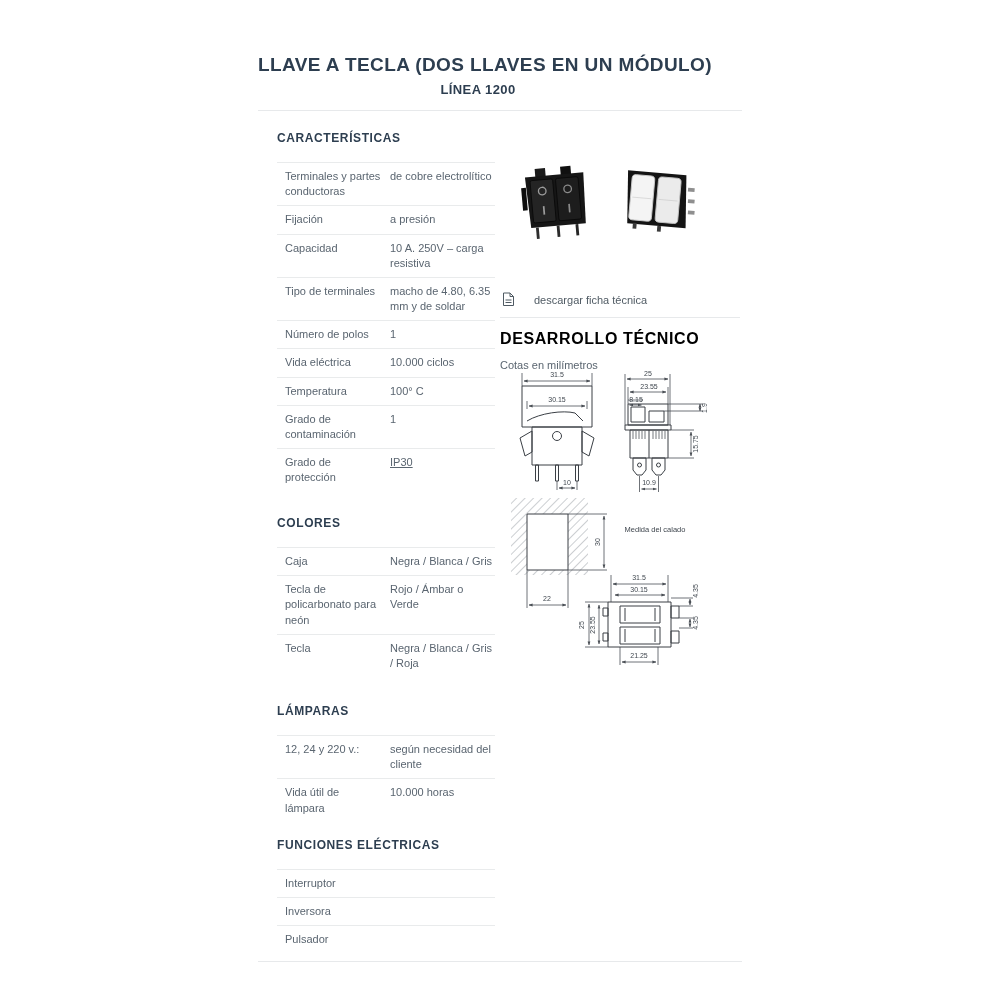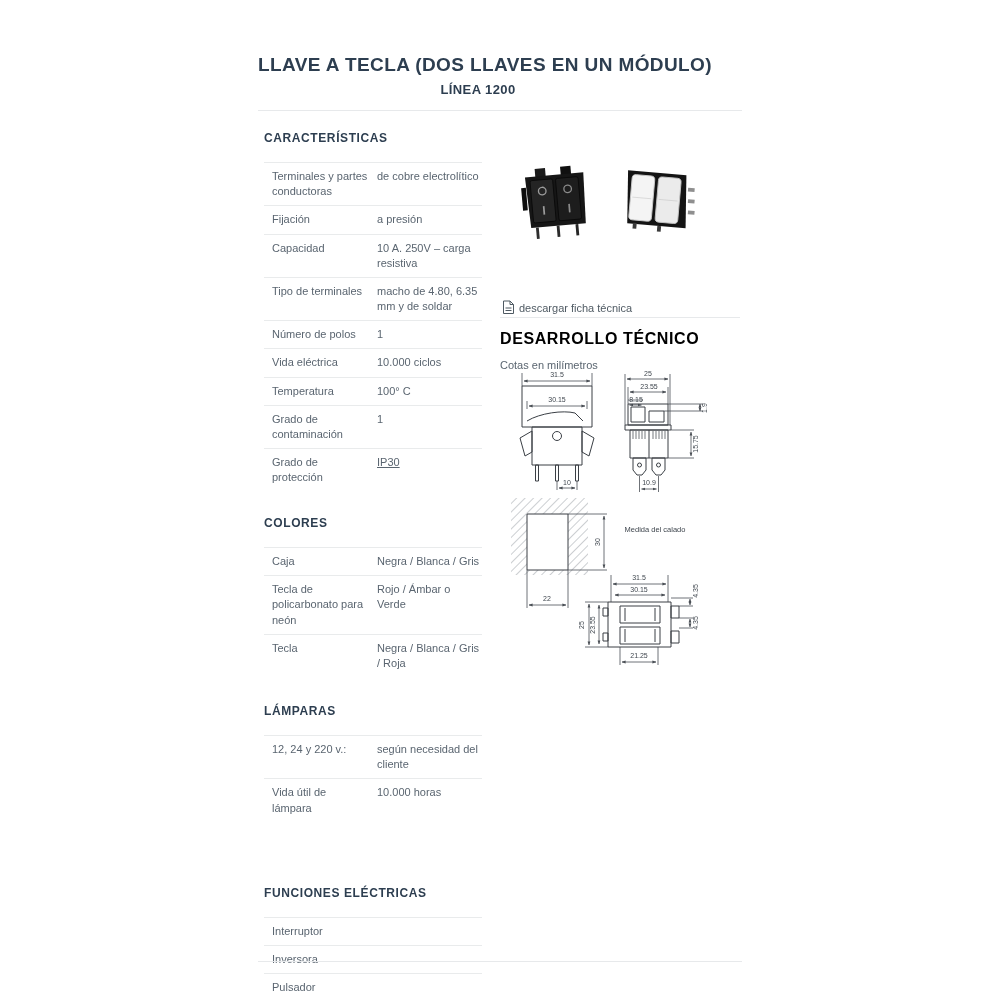--- a/index.html
+++ b/index.html
@@ -6,32 +6,32 @@
   body { background:#fff; font-family:"Liberation Sans", sans-serif; }
   .page { position:relative; width:1000px; height:1000px; background:#ffffff; overflow:hidden; color:#5a6570; }
 
   .title { position:absolute; top:54px; left:0; width:970px; text-align:center;
            font-size:19px; font-weight:700; letter-spacing:.4px; color:#2d3e50; }
   .subtitle { position:absolute; top:82px; left:0; width:956px; text-align:center;
               font-size:13px; font-weight:700; letter-spacing:.4px; color:#2d3e50; }
 
   .hr { position:absolute; height:1px; background:#e7e9eb; }
 
-  .section { position:absolute; left:264px; width:218px; }
+  .section { position:absolute; left:277px; width:218px; }
   .sec-h { font-size:12px; font-weight:700; letter-spacing:.6px; color:#2d3e50; margin-bottom:17px; }
   .tbl .row { display:flex; border-top:1px solid #e9ebec; padding:6px 0 6px 8px;
               font-size:11px; line-height:1.38; color:#5a6570; }
   .tbl .label { flex:0 0 105px; padding-right:8px; }
   .tbl .value { flex:1; }
   .tbl .single { flex:1; }
   a.link { color:#5a6570; text-decoration:underline; cursor:pointer; }
 
   .photos { position:absolute; left:515px; top:162px; display:flex; gap:14px; }
 
-  .dl { position:absolute; left:502px; top:300px; display:flex; align-items:center; gap:4px;
+  .dl { position:absolute; left:502px; top:292px; display:flex; align-items:center; gap:19px;
         font-size:11px; color:#4f5a63; cursor:pointer;justify-content:space-between; }
   .dl-label { border-bottom:0; }
 
   .right-h { position:absolute; left:500px; font-size:16px; font-weight:700; letter-spacing:.6px; color:#000000; }
   .right-note { position:absolute; left:500px; font-size:11px; color:#5a6570; }
 
   .draw { position:absolute; }
   .draw text { font-family:"Liberation Sans", sans-serif; font-size:7px; fill:#3f464e; }
   .draw .cap { font-size:7.5px; }
   .draw line, .draw path, .draw rect, .draw polyline, .draw polygon, .draw circle { vector-effect:non-scaling-stroke; }
@@ -112,21 +112,21 @@
         <div class="label">12, 24 y 220 v.:</div>
         <div class="value">según necesidad del cliente</div>
       </div>
       <div class="row">
         <div class="label">Vida útil de lámpara</div>
         <div class="value">10.000 horas</div>
       </div>
     </div>
   </div>
 
-  <div class="section" style="top:838px;margin-top:48px;">
+  <div class="section" style="top:838px;">
     <div class="sec-h">FUNCIONES ELÉCTRICAS</div>
     <div class="tbl">
       <div class="row">
         <div class="single">Interruptor</div>
       </div>
       <div class="row">
         <div class="single">Inversora</div>
       </div>
       <div class="row">
         <div class="single">Pulsador</div>

